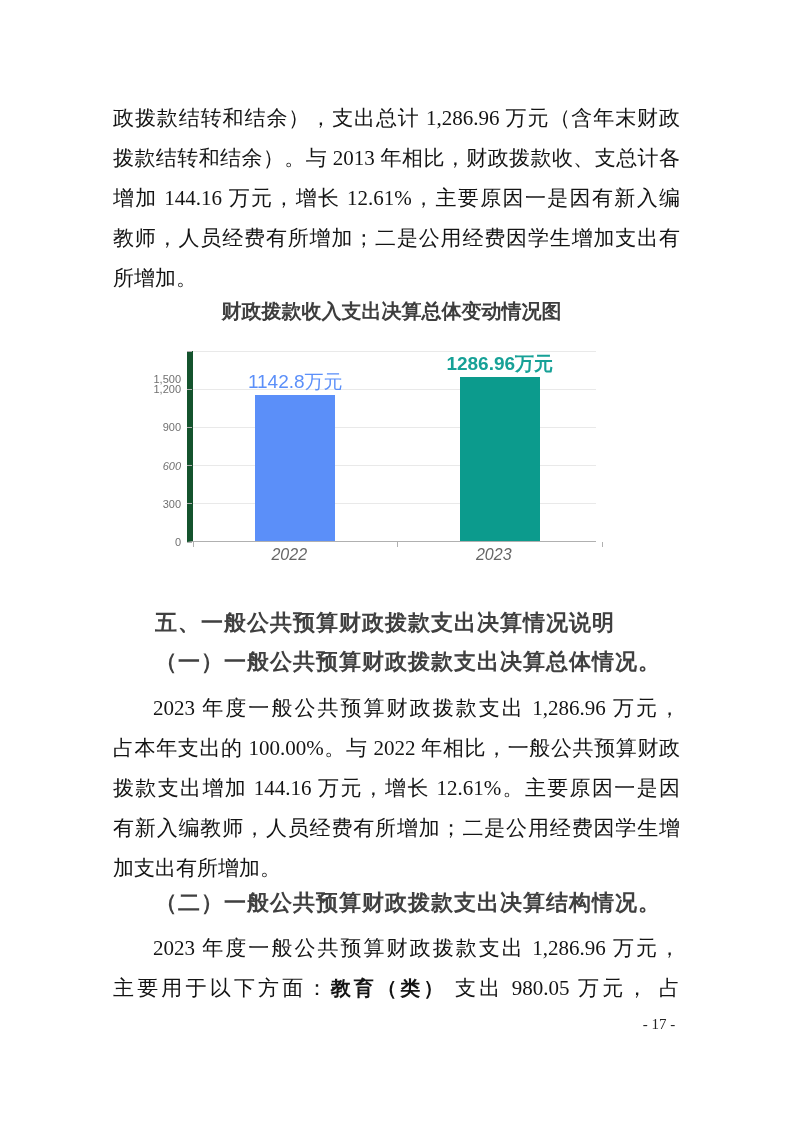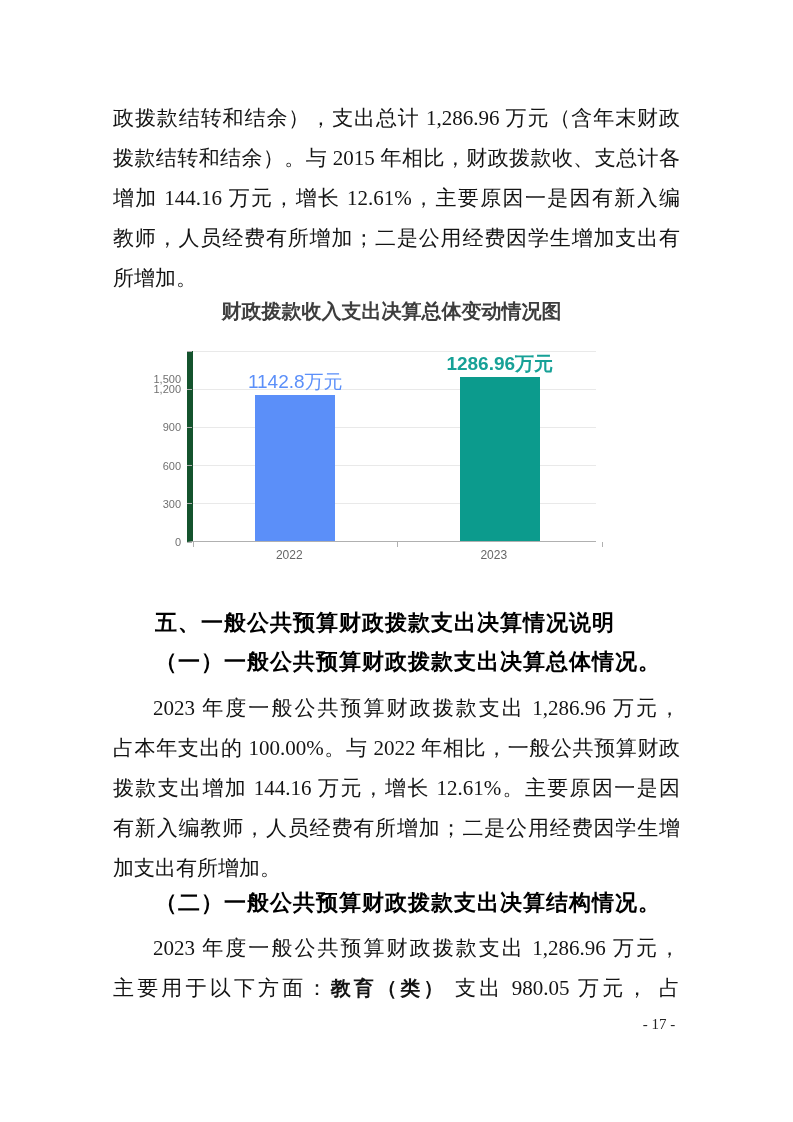--- a/index.html
+++ b/index.html
@@ -21,21 +21,21 @@
   .line { text-align:justify; text-align-last:justify; }
   .line.short { text-align:left; text-align-last:left; }
   .line.indent { text-indent:40px; }
   .heading {
     position:absolute;
     left:155px;
     font-family:"Liberation Sans", sans-serif;
     font-weight:bold;
     font-size:22px;
     line-height:30px;
-    color:#000000;
+    color:#404040;
     letter-spacing:1px;
   }
   .bold-inline { font-weight:bold; font-family:"Liberation Sans", sans-serif; font-size:20px; }
 
   
   #chart {
     position:absolute;
     left:150px; top:298px;
     width:470px; height:287px;
   }
@@ -69,39 +69,39 @@
   .bar-label {
     position:absolute; width:150px;
     text-align:center;
     font-family:"Liberation Sans", sans-serif;
     font-size:19px; line-height:22px;
   }
   .xlabel {
     position:absolute; width:80px;
     text-align:center;
     font-family:"Liberation Sans", sans-serif;
-    font-size:12px; line-height:14px; color:#666;
+    font-size:16px; line-height:14px; color:#666;font-style:italic;
   }
   .xtick { position:absolute; bottom:-6px; width:1px; height:5px; background:#b0b0b0; }
 
   #page-number {
     position:absolute;
     left:628px; top:1016px;
     width:62px;
     text-align:center;
     font-size:15px;
     color:#222;
   }
 </style>
 </head>
 <body>
 
 <div class="para" style="top:98px;">
   <div class="line">政拨款结转和结余），支出总计 1,286.96 万元（含年末财政</div>
-  <div class="line">拨款结转和结余）。与 2015 年相比，财政拨款收、支总计各</div>
+  <div class="line">拨款结转和结余）。与 2013 年相比，财政拨款收、支总计各</div>
   <div class="line">增加 144.16 万元，增长 12.61%，主要原因一是因有新入编</div>
   <div class="line">教师，人员经费有所增加；二是公用经费因学生增加支出有</div>
   <div class="line short">所增加。</div>
 </div>
 
 <div id="chart">
   <div id="chart-title">财政拨款收入支出决算总体变动情况图</div>
   <div id="plot">
       <div class="ytick" style="top: 190.5px;"></div>
       <div class="gridline" style="top: 152.3px;"></div>
@@ -117,21 +117,21 @@
       <div class="xtick" style="left: -0.5px;"></div>
       <div class="xtick" style="left: 204px;"></div>
       <div class="xtick" style="left: 408.5px;"></div>
       <div class="bar" style="left: 62.25px; height: 146px; background: rgb(91, 143, 249);"></div>
       <div class="bar-label" style="left: 27.25px; bottom: 148px; color: rgb(91, 143, 249);">1142.8万元</div>
       <div class="bar" style="left: 266.75px; height: 164px; background: rgb(12, 155, 141);"></div>
       <div class="bar-label" style="left: 231.75px; bottom: 166px; color: rgb(23, 161, 151); font-weight: bold;">1286.96万元</div>
     </div>
 <div class="ylabel" style="top: 237px;">0</div>
     <div class="ylabel" style="top: 198.8px;">300</div>
-    <div class="ylabel" style="top: 160.6px;">600</div>
+    <div class="ylabel" style="top: 160.6px; font-style: italic;">600</div>
     <div class="ylabel" style="top: 122.4px;">900</div>
     <div class="ylabel" style="top: 84.2px;">1,200</div>
     <div class="ylabel" style="top: 46px; margin-top: 28px;">1,500</div>
     <div class="xlabel" style="left: 99.25px; top: 250px;">2022</div>
     <div class="xlabel" style="left: 303.75px; top: 250px;">2023</div>
   </div>
 
 <div class="heading" style="top:608px;">五、一般公共预算财政拨款支出决算情况说明</div>
 
 <div class="heading" style="top:647px;">（一）一般公共预算财政拨款支出决算总体情况。</div>

